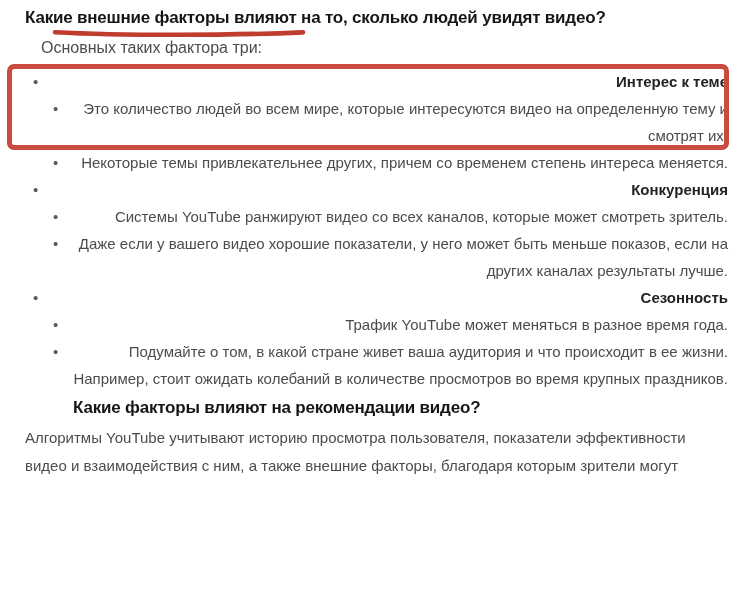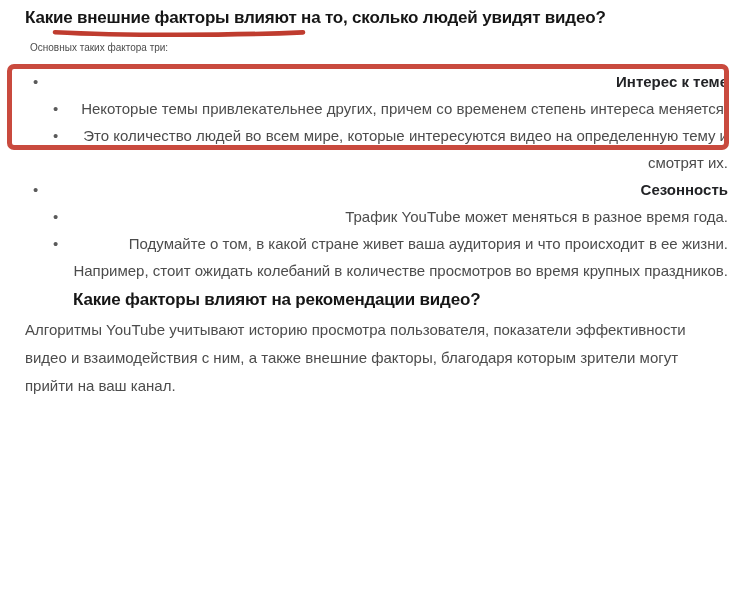--- a/index.html
+++ b/index.html
@@ -14,22 +14,22 @@
   .content{margin:0 25px;}
   h1,h2{
     margin:0;
     font-size:17px;line-height:24px;font-weight:700;
     letter-spacing:-0.2px;
     color:#161616;
   }
   h1{margin-top:6px;}
   h2{margin-top:4px;margin-left:48px;}
   .intro{
-    margin:4px 5px 0;
-    font-size:10px;line-height:28px;color:#4c4c4c;
+    margin:4px 16px 0;
+    font-size:16px;line-height:28px;color:#4c4c4c;
   }
   ul.factors{list-style:none;margin:6px 0 0;padding:0;text-align:right;}
   ul.points{list-style:none;margin:0;padding:0;}
   .factor-title{
     position:relative;
     padding-left:21px;
     font-size:15px;line-height:27px;font-weight:700;
     color:#222326;
   }
   .factor-title::before{
@@ -75,25 +75,30 @@
   <div class="content">
 
     <h1>Какие внешние факторы влияют на то, сколько людей увидят видео?</h1>
 
     <p class="intro">Основных таких фактора три:</p>
 
     <ul class="factors">
       <li>
         <div class="factor-title">Интерес к теме</div>
         <ul class="points">
+          <li class="point">Это количество людей во всем мире, которые интересуются видео на определенную тему и смотрят их.</li>
           <li class="point">Некоторые темы привлекательнее других, причем со временем степень интереса меняется.</li>
-          <li class="point">Это количество людей во всем мире, которые интересуются видео на определенную тему и смотрят их.</li>
         </ul>
       </li>
       <li>
+        <div class="factor-title">Конкуренция</div>
+        <ul class="points">
+          <li class="point">Системы YouTube ранжируют видео со всех каналов, которые может смотреть зритель.</li>
+          <li class="point">Даже если у вашего видео хорошие показатели, у него может быть меньше показов, если на других каналах результаты лучше.</li>
+        </ul>
       </li>
       <li>
         <div class="factor-title">Сезонность</div>
         <ul class="points">
           <li class="point">Трафик YouTube может меняться в разное время года.</li>
           <li class="point">Подумайте о том, в какой стране живет ваша аудитория и что происходит в ее жизни. Например, стоит ожидать колебаний в количестве просмотров во время крупных праздников.</li>
         </ul>
       </li>
     </ul>
 

